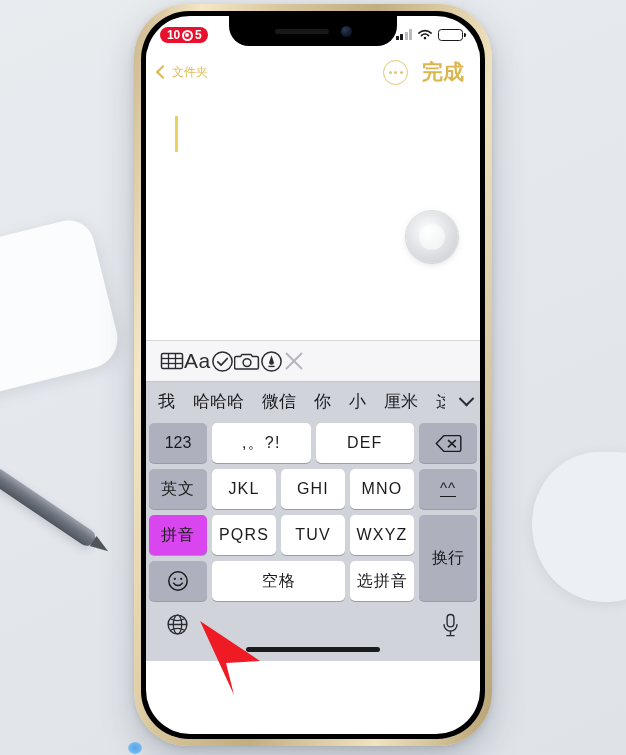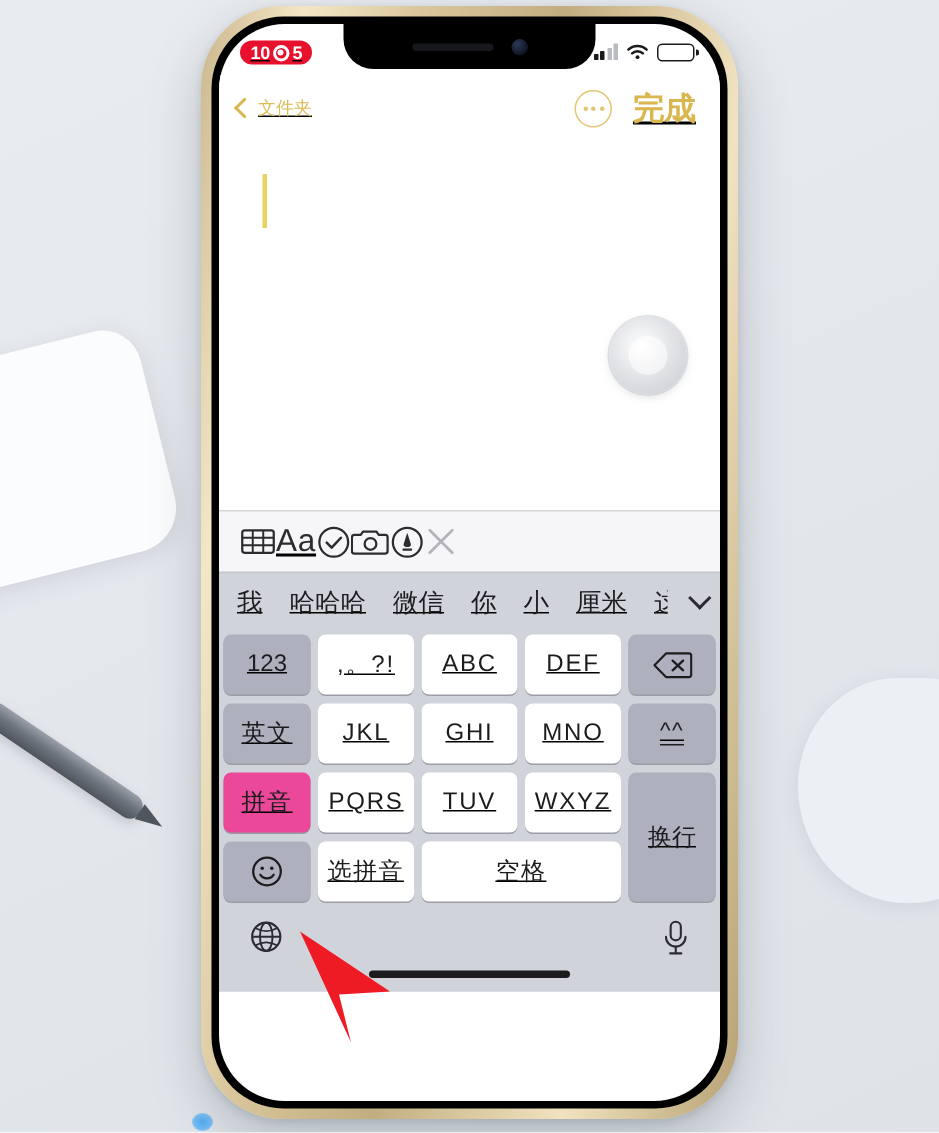--- a/index.html
+++ b/index.html
@@ -60,21 +60,20 @@
     background: linear-gradient(100deg,#d8c49a 0%, #f2e4c4 16%, #c9b punch 30%, #cbb68d 48%, #f0e1be 74%, #b9a478 100%);
     background: linear-gradient(100deg,#cbb68c 0%, #f4e7c6 14%, #d9c69c 30%, #c2ad80 50%, #f1e3c0 76%, #b6a173 100%);
     padding: 7px;
     box-shadow: 0 14px 34px rgba(90,98,112,.32), 0 2px 6px rgba(90,98,112,.2);
   }
   #bezel {
     width: 100%; height: 100%;
     background: #000;
     border-radius: 48px;
     padding: 5px;
-    text-decoration: underline;
   }
   #screen {
     position: relative;
     width: 100%; height: 100%;
     background: #ffffff;
     border-radius: 44px;
     overflow: hidden;
   }
   
   .btn-side {
@@ -235,21 +234,21 @@
   .key {
     flex: 1;
     display: flex; align-items: center; justify-content: center;
     border-radius: 5px;
     font-size: 16px; color: #1c1c1e;
     background: #ffffff;
     box-shadow: 0 1px 0 rgba(136,138,148,.75);
     letter-spacing: 1.2px;
   }
   .key.fn { background: #aeb1bd; letter-spacing: 0; }
-  .key.fn-light { background: #ec4899; letter-spacing: 0; }
+  .key.fn-light { background: #d946ef; letter-spacing: 0; }
   .key.narrow { flex: 0 0 58px; text-align: right; }
   .key.cjk { letter-spacing: 1px; }
   #keygrid { display: flex; gap: 5px; padding: 3px 3px 0 3px; }
   #keygrid-main { flex: 1; }
   #keygrid-main .krow { margin-bottom: 6px; }
   #rightcol { flex: 0 0 58px; display: flex; flex-direction: column; gap: 6px; }
   .rkey {
     height: 40px;
     display: flex; align-items: center; justify-content: center;
     background: #aeb1bd; border-radius: 5px;
@@ -400,21 +399,20 @@
               <span class="chev-down"></span>
             </span>
           </div>
 
           <div id="keygrid">
             <div id="keygrid-main">
 
               <div class="krow">
                 <div class="key fn narrow">123</div>
                 <div class="key">,。?!</div>
-                <div class="key">ABC</div>
                 <div class="key">DEF</div>
               </div>
 
               <div class="krow">
                 <div class="key fn narrow cjk">英文</div>
                 <div class="key">JKL</div>
                 <div class="key">GHI</div>
                 <div class="key">MNO</div>
               </div>
 
@@ -427,22 +425,22 @@
 
               <div class="krow">
                 <div class="key fn narrow" style="font-size:20px;">
                   <svg width="22" height="22" viewBox="0 0 22 22">
                     <circle cx="11" cy="11" r="9.2" fill="none" stroke="#1c1c1e" stroke-width="1.5"></circle>
                     <circle cx="7.8" cy="8.8" r="1.15" fill="#1c1c1e"></circle>
                     <circle cx="14.2" cy="8.8" r="1.15" fill="#1c1c1e"></circle>
                     <path d="M6.6 13.2a5.3 5.3 0 0 0 8.8 0" fill="none" stroke="#1c1c1e" stroke-width="1.5" stroke-linecap="round"></path>
                   </svg>
                 </div>
+                <div class="key cjk" style="flex:2.1;">空格</div>
                 <div class="key cjk">选拼音</div>
-                <div class="key cjk" style="flex:2.1;">空格</div>
               </div>
 
             </div>
 
             <div id="rightcol">
               <div class="rkey">
                 <svg width="27" height="19" viewBox="0 0 27 19">
                   <path d="M9 1.6h15.2a1.6 1.6 0 0 1 1.6 1.6v12.6a1.6 1.6 0 0 1-1.6 1.6H9L1.3 9.5z" fill="none" stroke="#1c1c1e" stroke-width="1.4" stroke-linejoin="round"></path>
                   <line x1="13.4" y1="6.4" x2="20.4" y2="12.9" stroke="#1c1c1e" stroke-width="1.5" stroke-linecap="round"></line>
                   <line x1="20.4" y1="6.4" x2="13.4" y2="12.9" stroke="#1c1c1e" stroke-width="1.5" stroke-linecap="round"></line>

